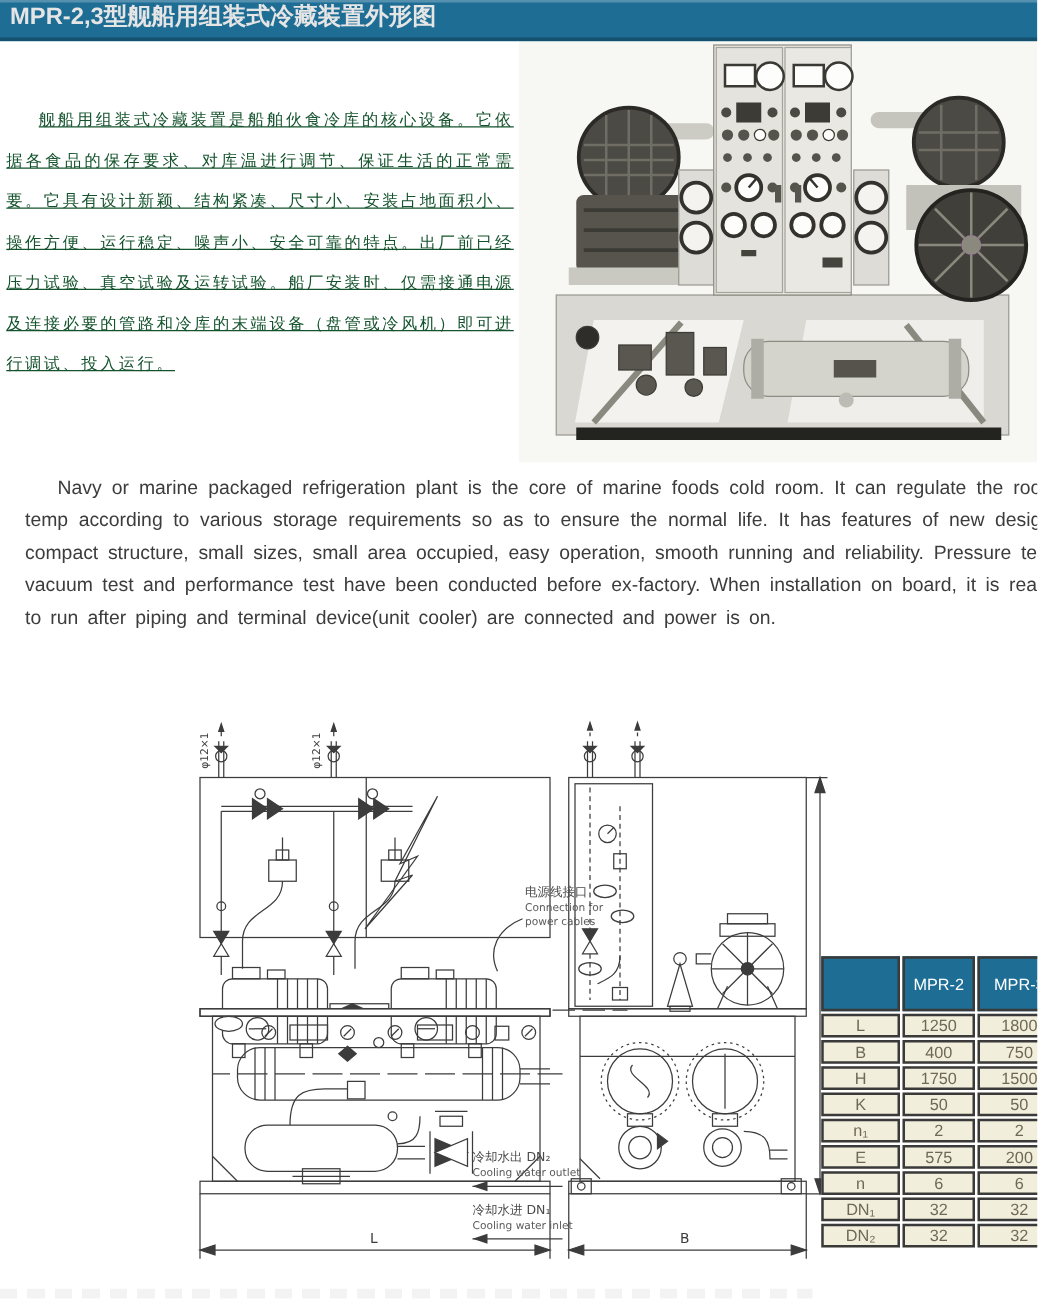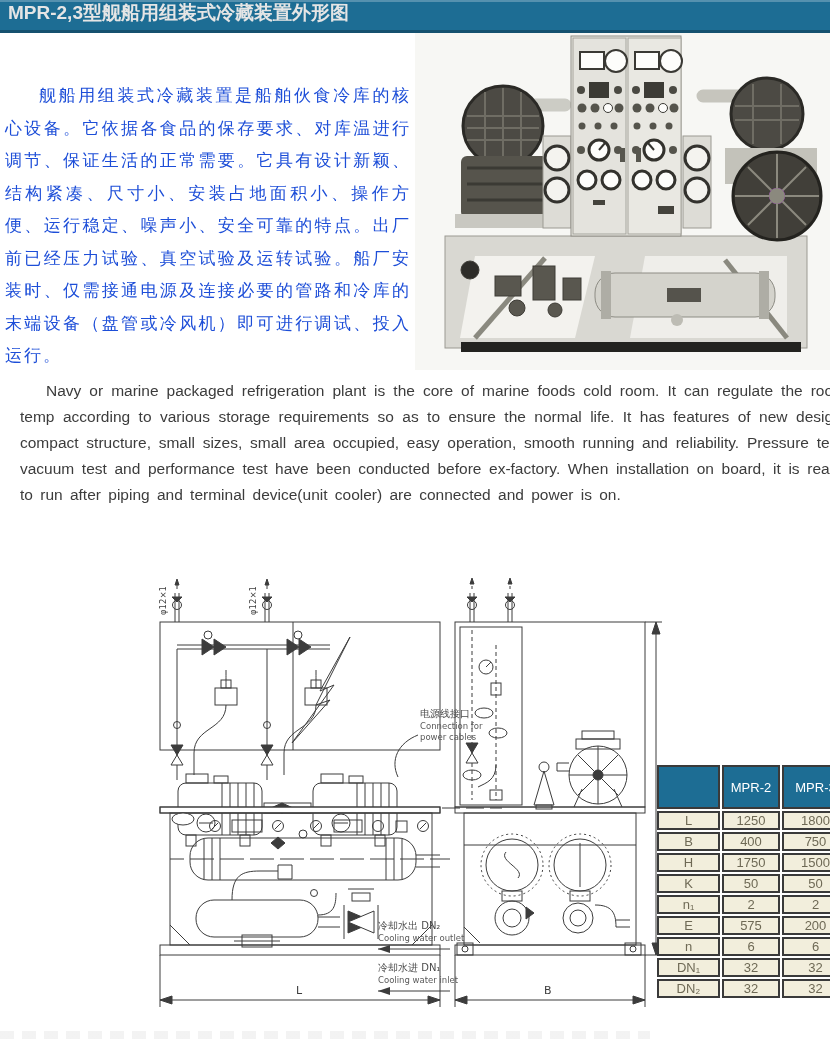--- a/index.html
+++ b/index.html
@@ -10,22 +10,22 @@
   .bar{position:absolute;background:#1d6d94;color:#e5e5e5;display:flex;align-items:flex-start;
        box-shadow:inset 0 2px 0 rgba(255,255,255,.25), inset 0 -3px 0 rgba(0,0,0,.25);}
   #intro-bar{left:0;top:28;width:413px;height:31px;}
   #intro-bar .zh{font-size:22px;font-weight:bold;letter-spacing:16px;margin-left:10px;white-space:nowrap;}
   #intro-bar .en{font-size:20px;margin-left:26px;letter-spacing:1px;}
   #diagram-bar{left:0;top:524;width:830px;height:33px;}
   #diagram-bar .zh{font-size:19px;font-weight:bold;margin-left:8px;white-space:nowrap;}
   #diagram-bar .en{font-size:19px;margin-left:22px;white-space:nowrap;word-spacing:4px;}
 
   
-  #para-zh{position:absolute;left:5px;top:80px;width:406px;font-size:17px;line-height:32.5px;
-           letter-spacing:2px;color:#1d4ed8;text-align:justify;text-indent:2em;}
+  #para-zh{position:absolute;left:5px;top:80px;width:406px;font-size:13px;line-height:32.5px;
+           letter-spacing:2px;color:#14532d;text-align:justify;text-indent:2em;text-decoration:underline;}
   #para-en{position:absolute;left:20px;top:378px;width:826px;font-size:15.5px;line-height:26px;
            color:#3c3c3c;text-align:justify;text-indent:26px;word-spacing:3px;}
 
   
   #dim-table{position:absolute;left:657px;top:765px;}
   .t-row{display:flex;gap:2px;margin-bottom:2px;}
   .t-cell{border:2px solid #3a3a3a;background:#f2eedc;color:#6e6955;font-size:13px;
           display:flex;align-items:center;justify-content:center;box-sizing:border-box;}
   .t-cell.c1{width:63px;} .t-cell.c2{width:58px;} .t-cell.c3{width:67px;}
   .t-head .t-cell{background:#1d6d94;color:#fff;height:44px;flex-direction:column;line-height:15px;}

